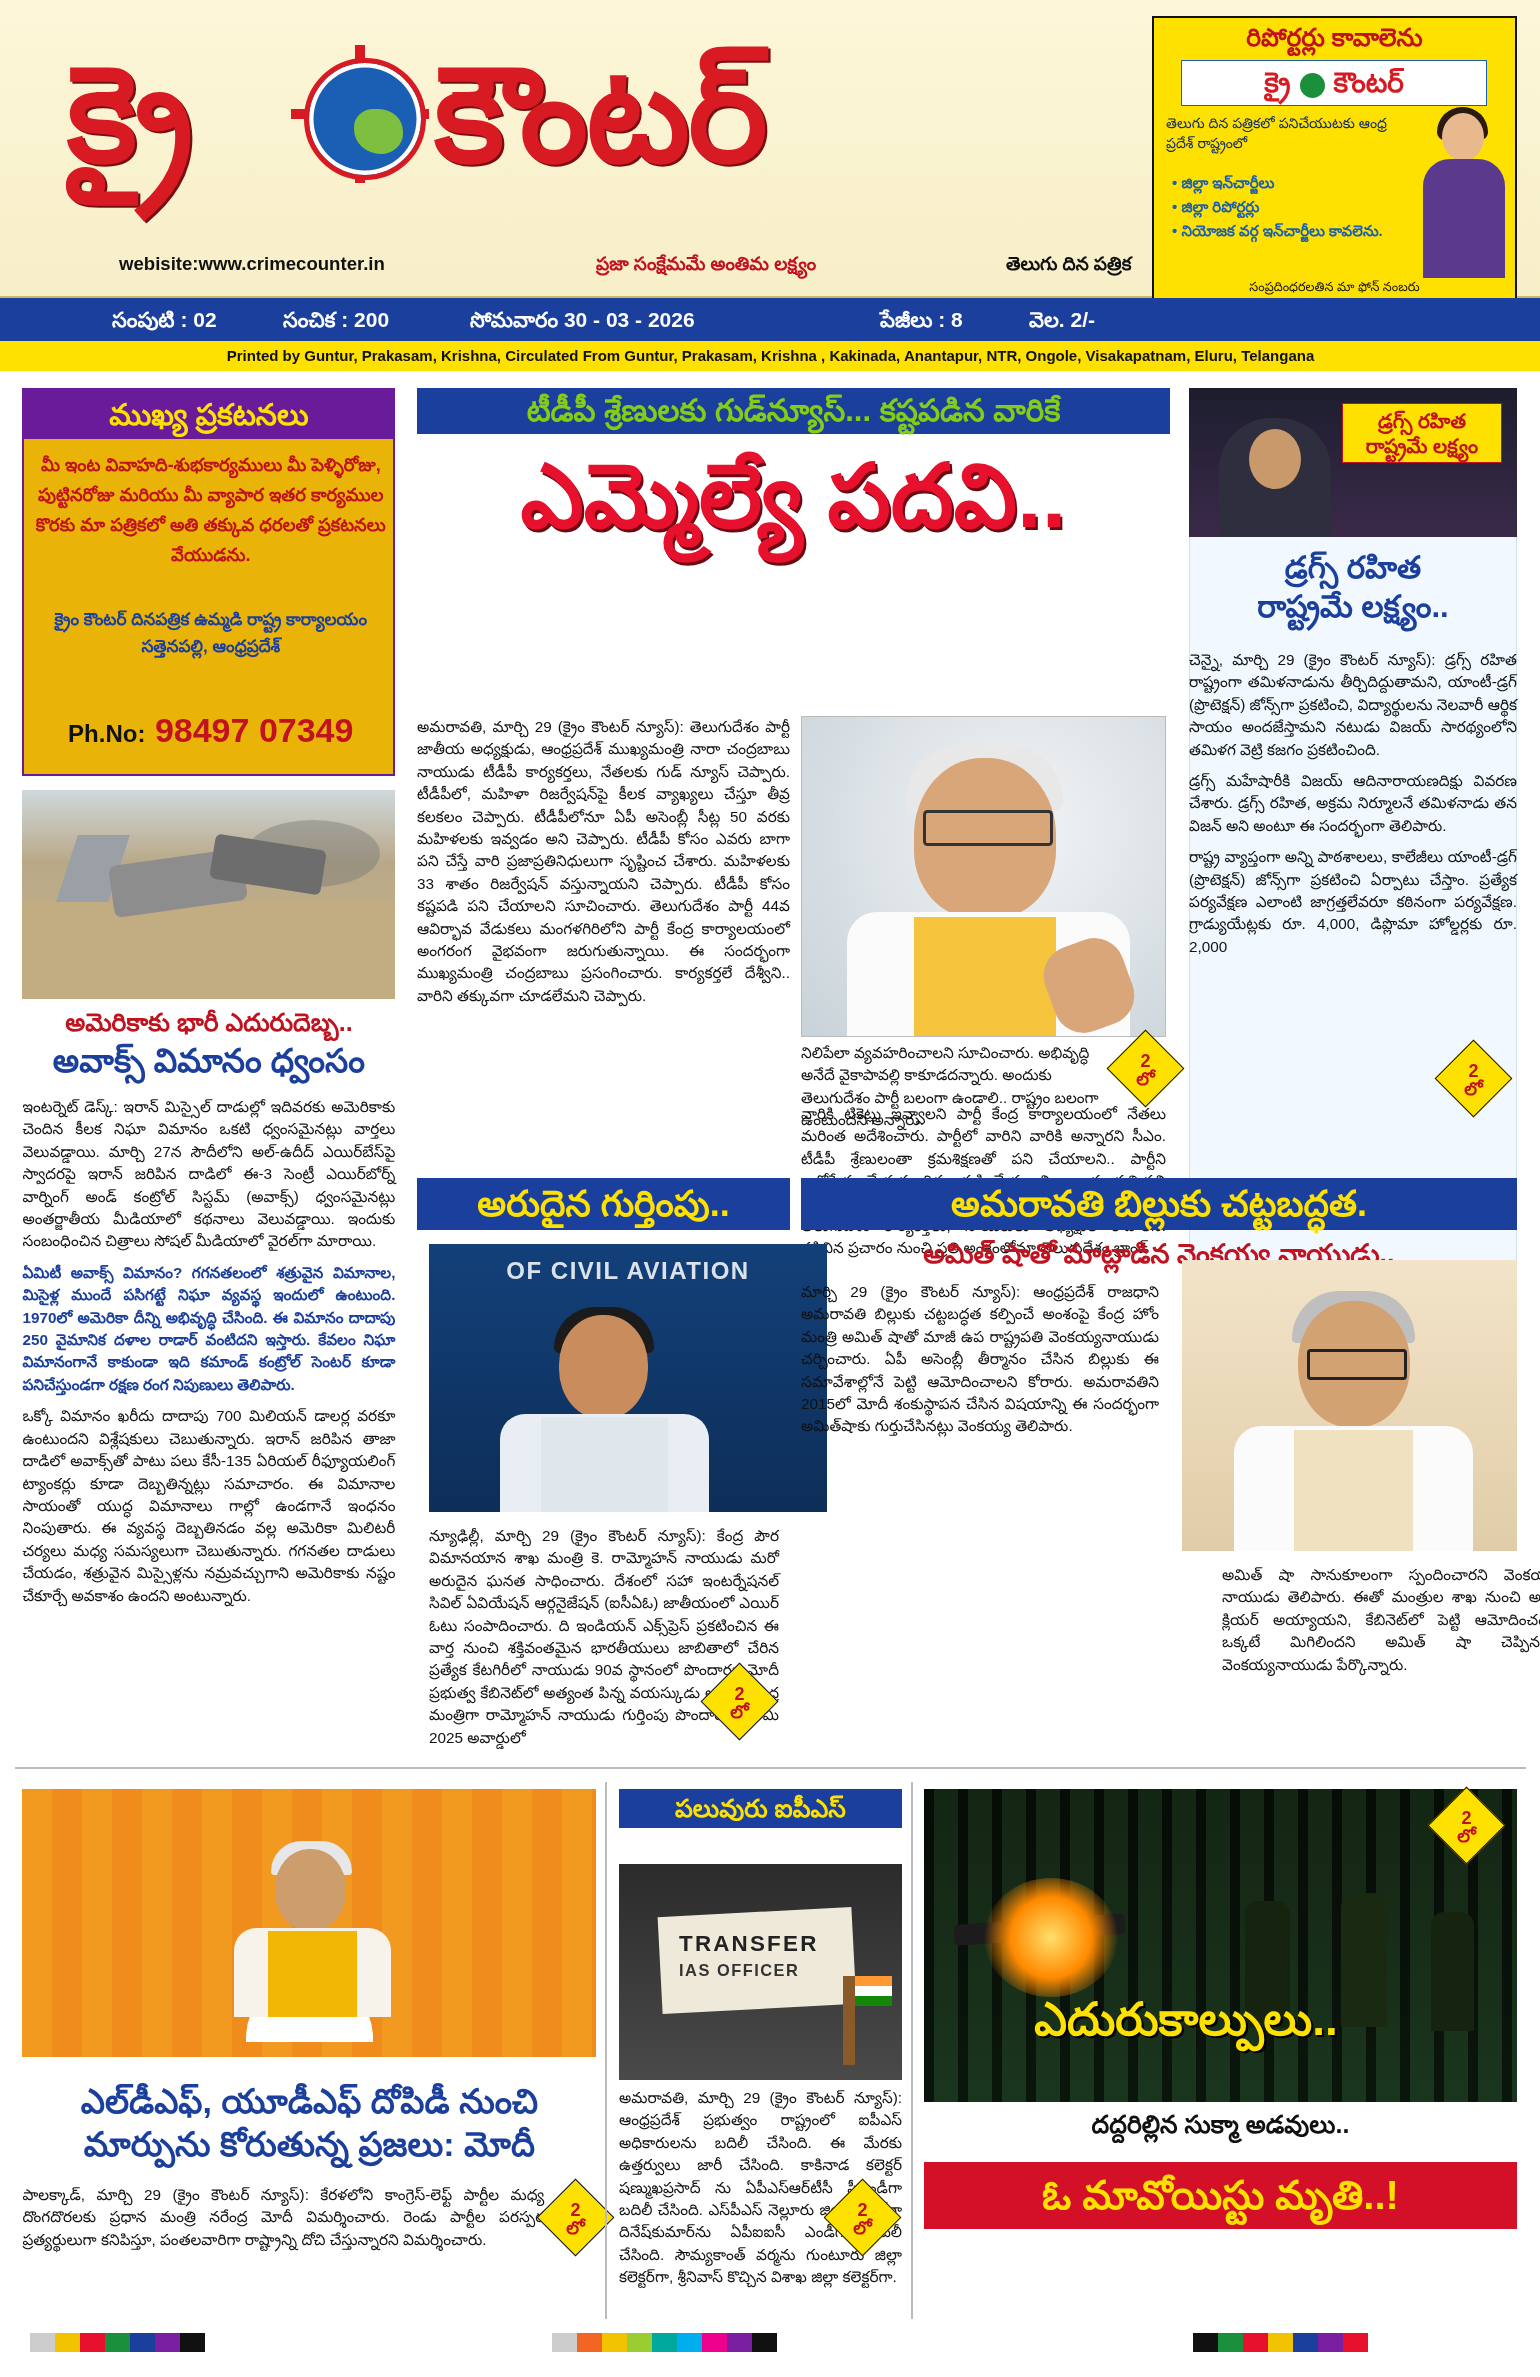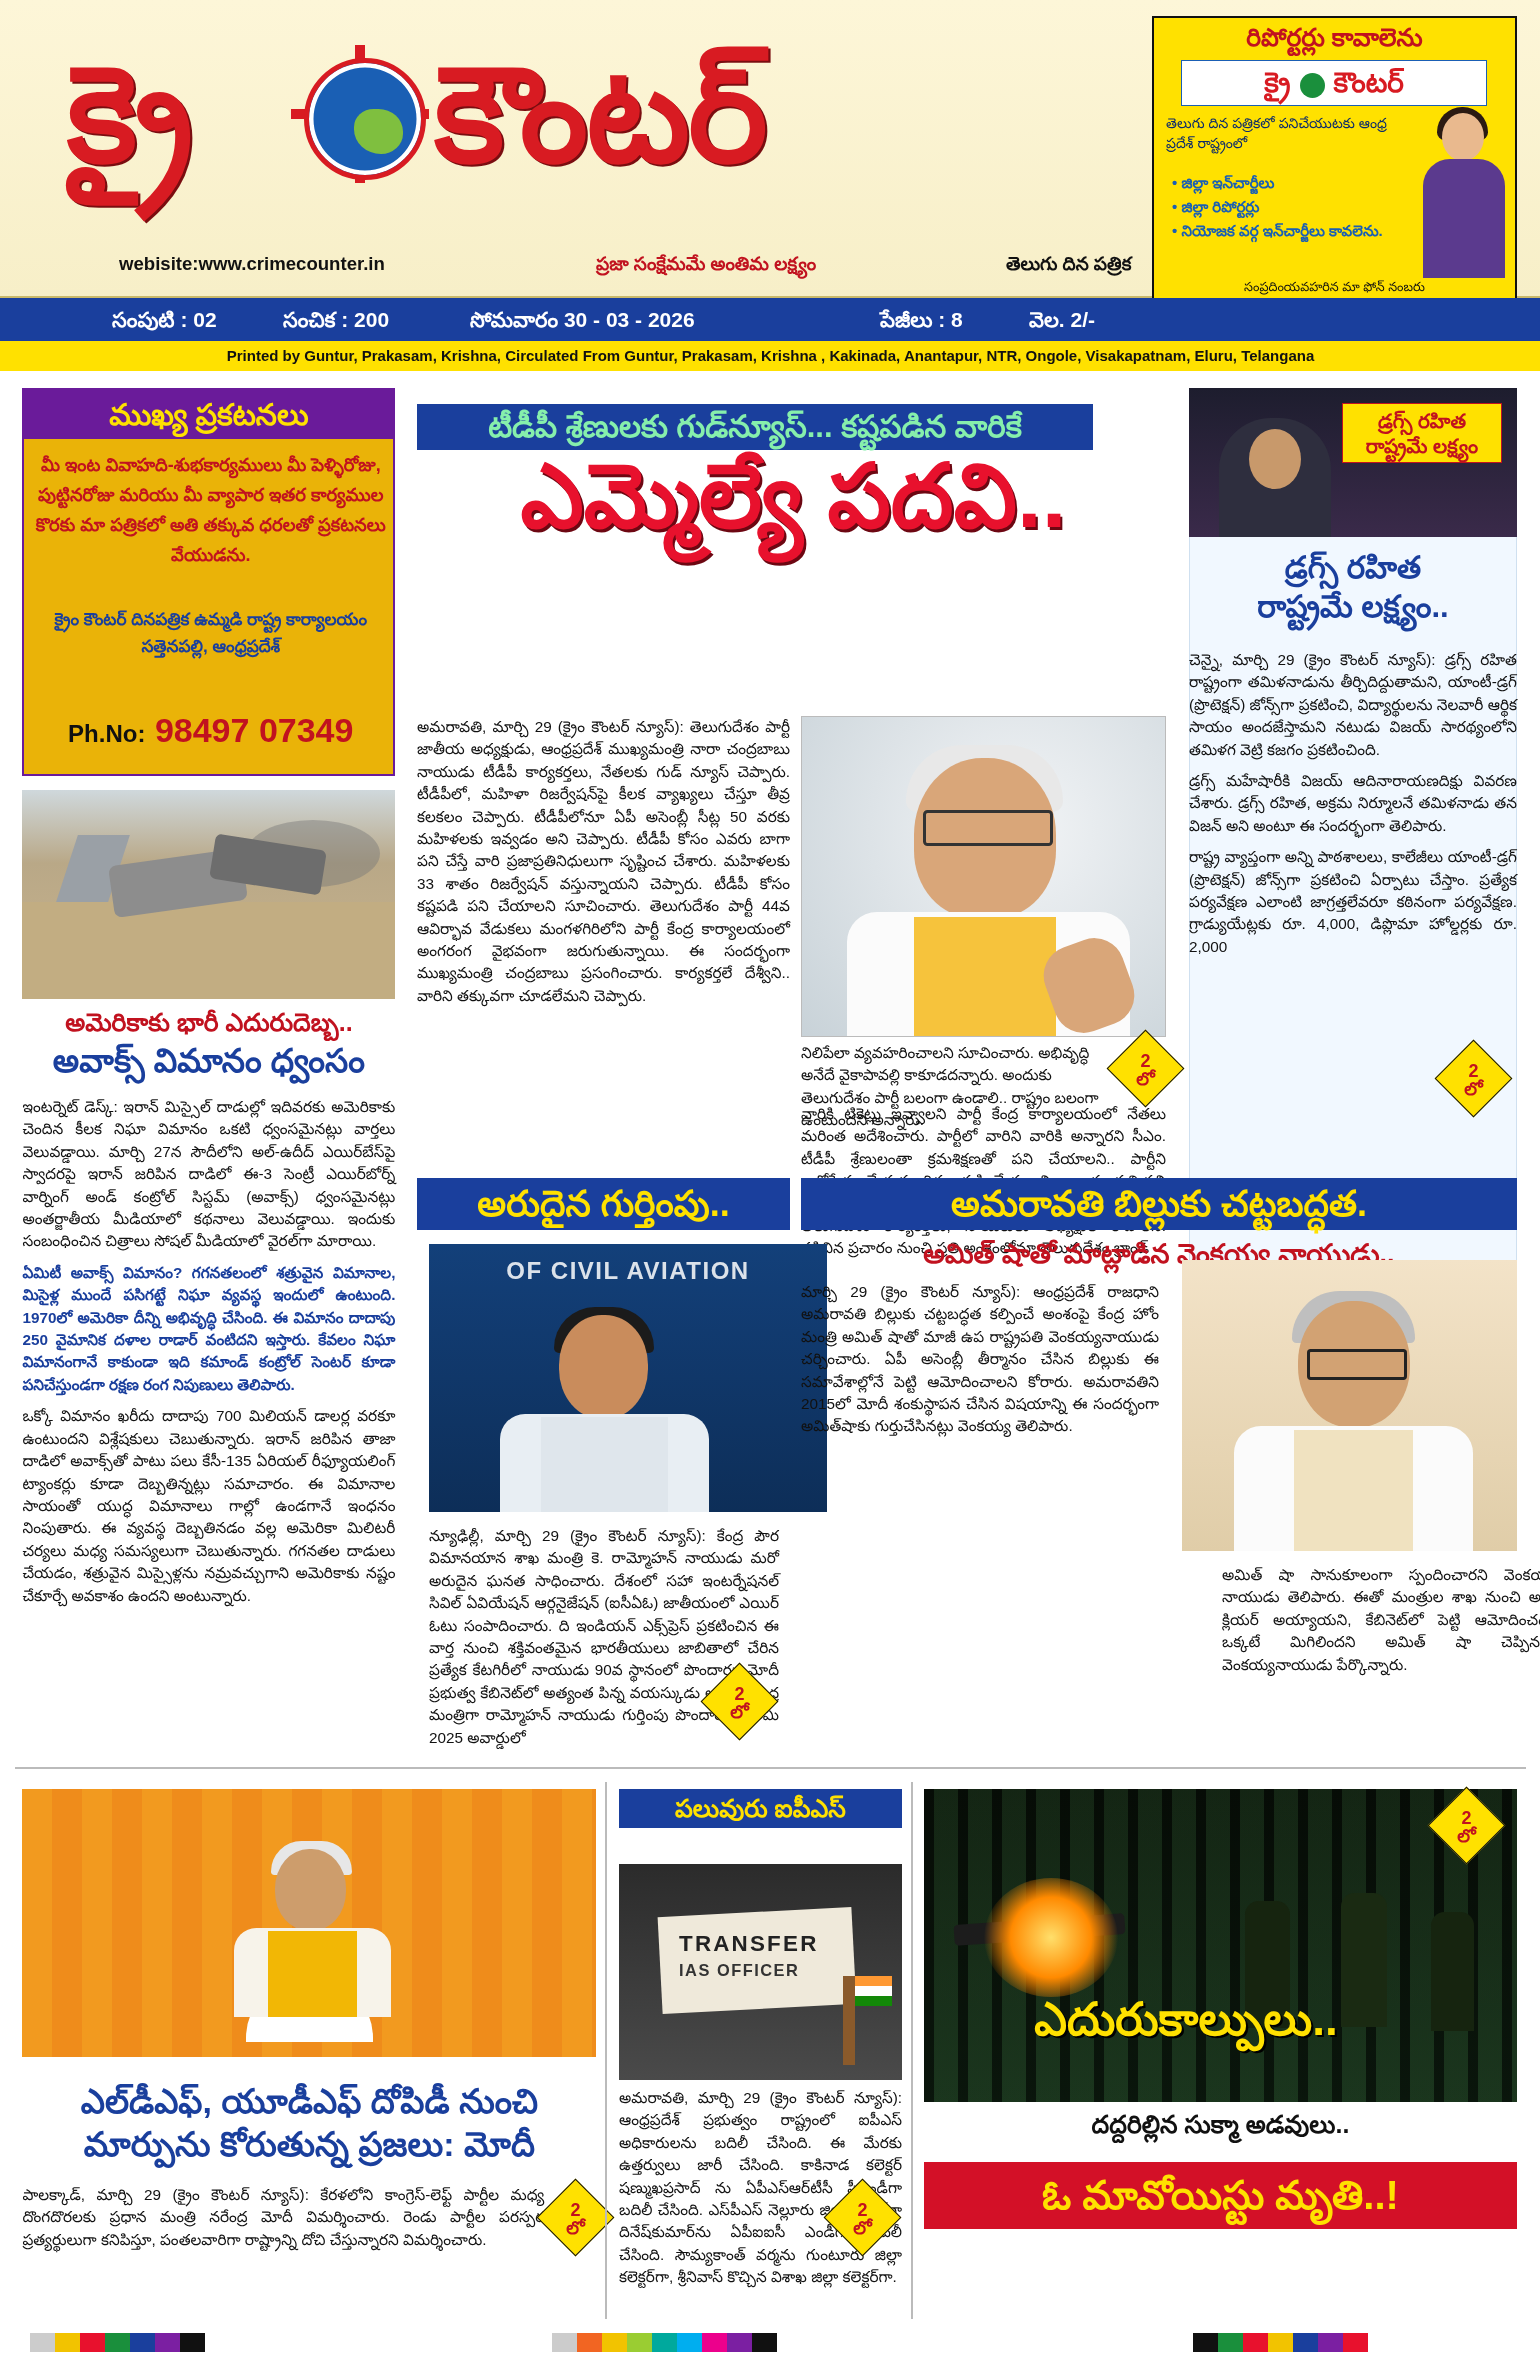--- a/index.html
+++ b/index.html
@@ -164,23 +164,23 @@
     font-size: 33px; color: #1a3f9d; font-weight: bold;
   }
   #left-article {
     left: 22.4px; top: 1096px; width: 373px; height: 656px;
     font-size: 15.3px; line-height: 22.4px; color: #111; text-align: justify;
   }
   #left-article .blue { color:#1a3f9d; font-weight: bold; }
 
   
   #center-banner {
-    left: 417px; top: 388px; width: 676px; height: 46px;
-    background: #1a3f9d; color: #86efac;
-    font-size: 31px; font-weight: bold; line-height: 46px; margin-top: 16px;
+    left: 417px; top: 388px; width: 753px; height: 46px;
+    background: #1a3f9d; color: #84cc16;
+    font-size: 31px; font-weight: bold; line-height: 46px;
   }
   #center-head {
     left: 417px; top: 444px; width: 753px; height: 104px;
     color: #e8112d; font-size: 89px; font-weight: bold; line-height: 104px;
     text-shadow: 2.2px 3px 0 #6d0712;
   }
   #cbn-photo {
     left: 801px; top: 716px; width: 365px; height: 321px;
     background: linear-gradient(#e7ecef, #cfd8dc);
     overflow: hidden; border: 0.7px solid #bbb;
@@ -394,21 +394,21 @@
       <div class="abs" id="promo-bullets">
         <div>• జిల్లా ఇన్‌చార్జీలు</div>
         <div>• జిల్లా రిపోర్టర్లు</div>
         <div>• నియోజక వర్గ ఇన్‌చార్జీలు కావలెను.</div>
       </div>
       <div class="abs" id="promo-person">
         <div class="hair"></div>
           <div class="head"></div>
           <div class="body"></div>
       </div>
-      <div class="abs ctr" id="promo-small">సంప్రదింయవహరిన మా ఫోన్ నంబరు</div>
+      <div class="abs ctr" id="promo-small">సంప్రదింధరలతిన మా ఫోన్ నంబరు</div>
       <div class="abs ctr" id="promo-phone">98497 07349</div>
     </div>
   </div>
 
   <div class="abs ctr" id="infostrip">
     <span class="it" style="left:112px">సంపుటి : 02</span>
     <span class="it" style="left:283px">సంచిక : 200</span>
     <span class="it" style="left:470px">సోమవారం  30 - 03 - 2026</span>
     <span class="it" style="left:880px">పేజీలు : 8</span>
     <span class="it" style="left:1029px">వెల. 2/-</span>

